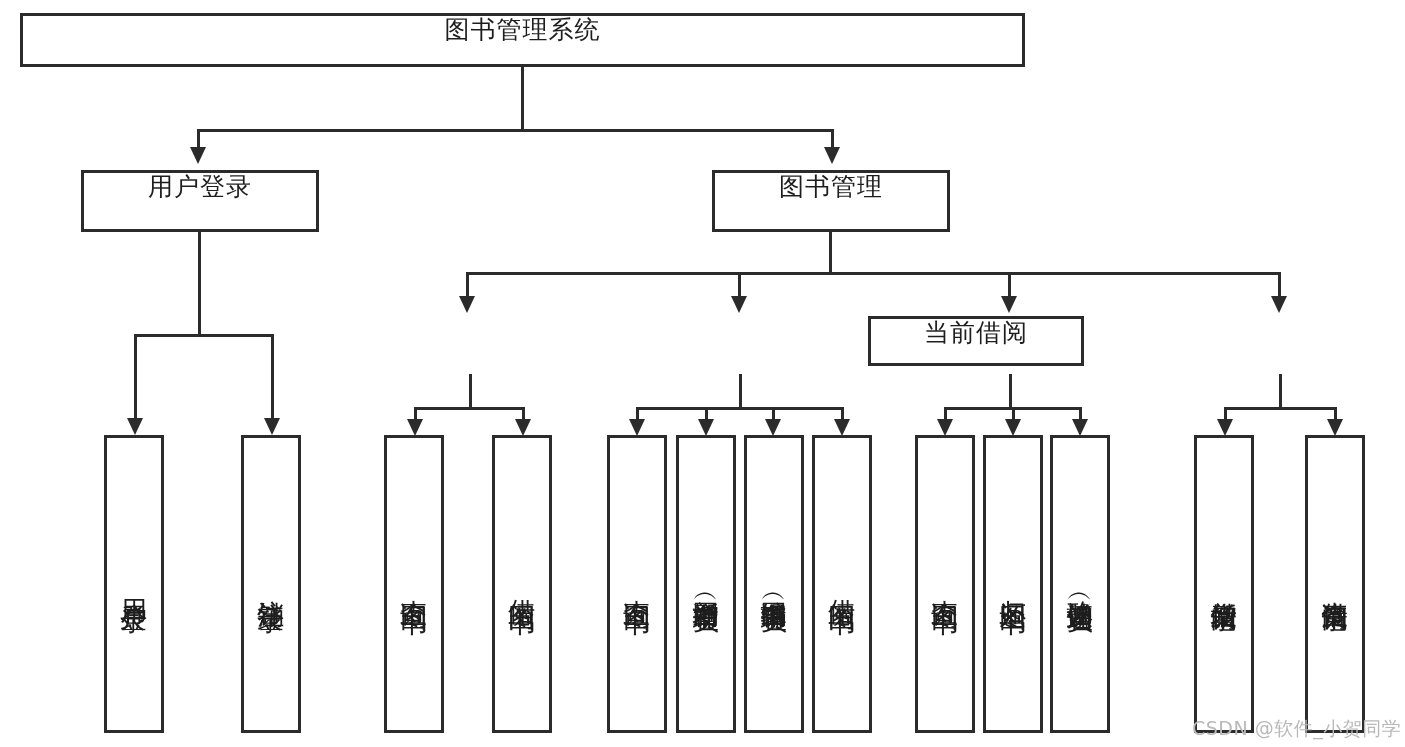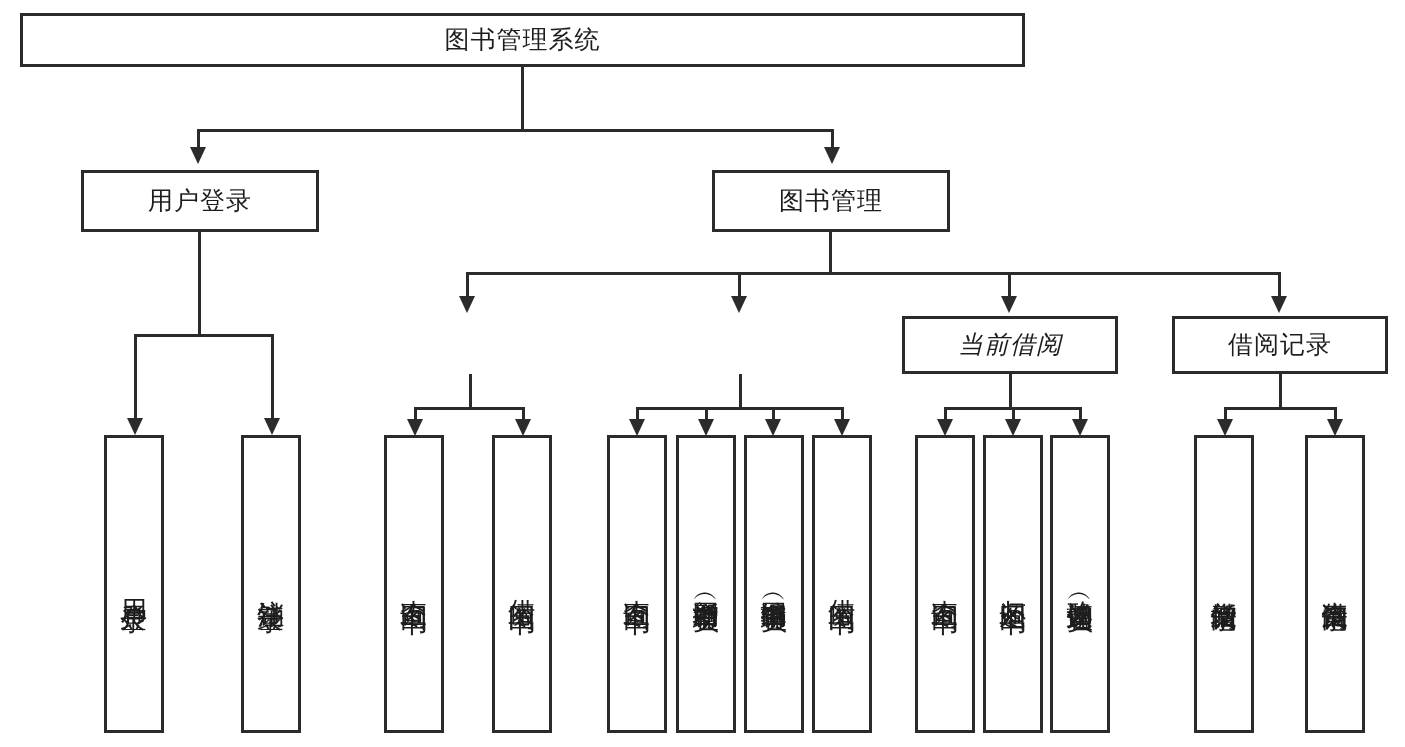--- a/index.html
+++ b/index.html
@@ -19,21 +19,20 @@
     background: #ffffff;
     overflow: hidden;
   }
   
   .node {
     position: absolute;
     box-sizing: border-box;
     border: 3px solid #2b2b2b;
     background: #ffffff;
     display: flex;
-    align-items: center;
     justify-content: center;
     color: #1d1d1d;
   }
   .node .lbl {
     display: block;
     text-align: center;
     line-height: 1.15;
     color: #1d1d1d;
   }
   
@@ -129,25 +128,22 @@
 
   <div class="lineV" style="left:738px; top:272px; height:26px;"></div>
   <div class="arrow" style="left:731px; top:296px;"></div>
 
   <div class="lineV" style="left:1008px; top:272px; height:26px;"></div>
   <div class="arrow" style="left:1001px; top:296px;"></div>
 
   <div class="lineV" style="left:1278px; top:272px; height:26px;"></div>
   <div class="arrow" style="left:1271px; top:296px;"></div>
 
-  <div class="node horiz" style="left:902px; top:316px; width:216px; height:58px;font-style:italic;">
+  <div class="node horiz" style="left:868px; top:316px; width:216px; height:50px;">
     <span class="lbl">当前借阅</span>
-  </div>
-  <div class="node horiz" style="left:1172px; top:316px; width:216px; height:58px;">
-    <span class="lbl">借阅记录</span>
   </div>
 
   <div class="lineV" style="left:469px; top:374px; height:35px;"></div>
   <div class="lineH" style="left:414px; top:407px; width:111px;"></div>
   <div class="lineV" style="left:414px; top:407px; height:14px;"></div>
   <div class="arrow" style="left:407px; top:419px;"></div>
   <div class="lineV" style="left:522px; top:407px; height:14px;"></div>
   <div class="arrow" style="left:515px; top:419px;"></div>
 
   <div class="lineV" style="left:739px; top:374px; height:35px;"></div>
@@ -214,14 +210,15 @@
     <span class="lbl">确认归还（管理员）</span>
   </div>
 
   <div class="node vert small" style="left:1194px; top:435px; width:60px; height:298px;">
     <span class="lbl">新增借阅记录</span>
   </div>
   <div class="node vert small" style="left:1305px; top:435px; width:60px; height:298px;">
     <span class="lbl">查询借阅记录</span>
   </div>
 
+  <div id="watermark" style="left:1192px; top:716px;">CSDN @软件_小贺同学</div>
 
 </div>
 
 </body></html>

